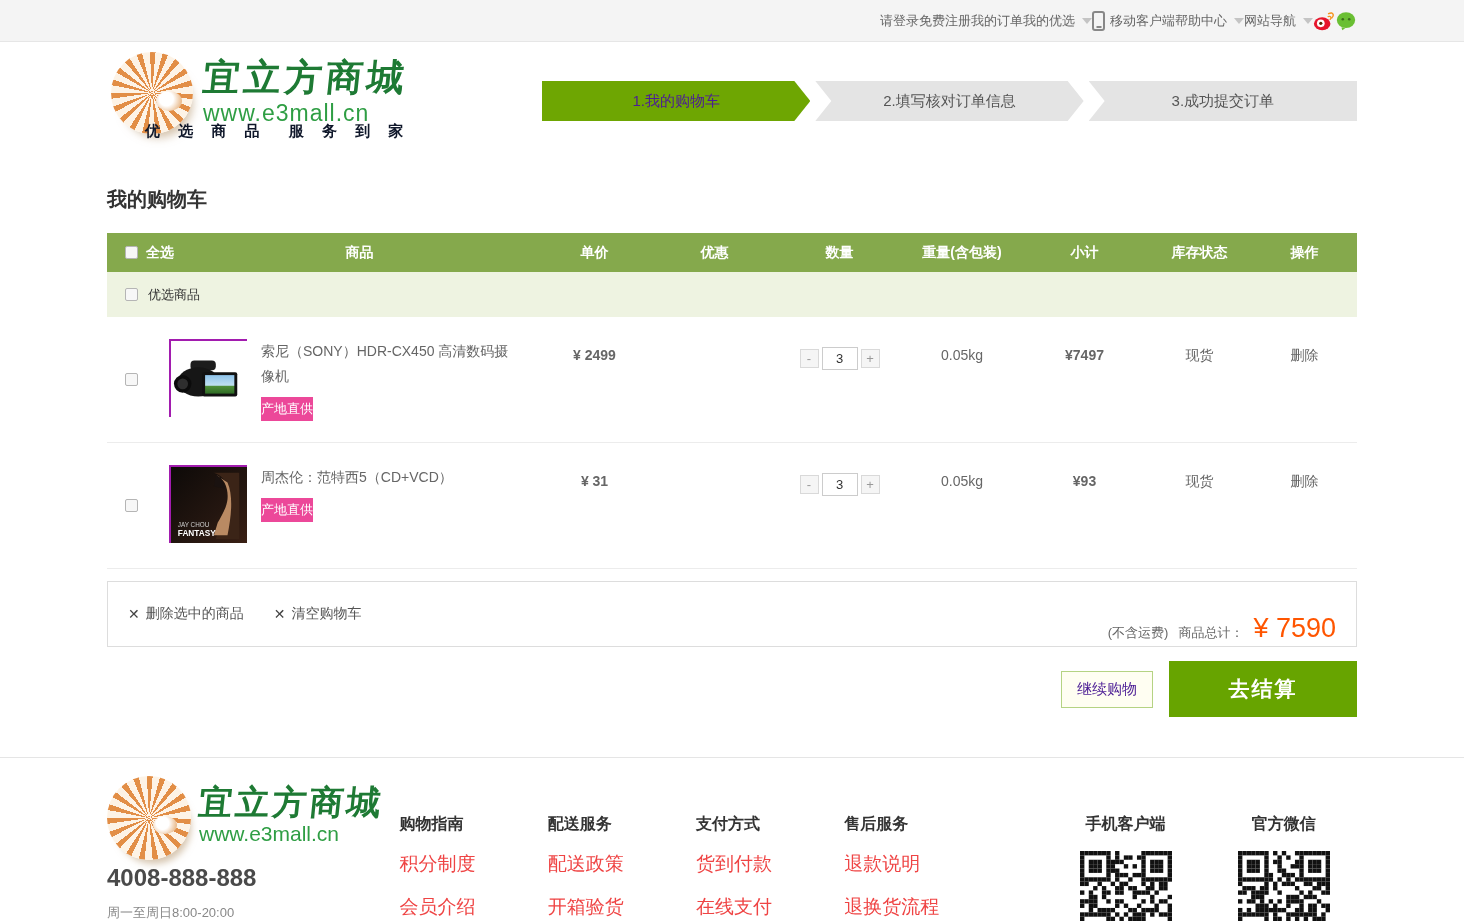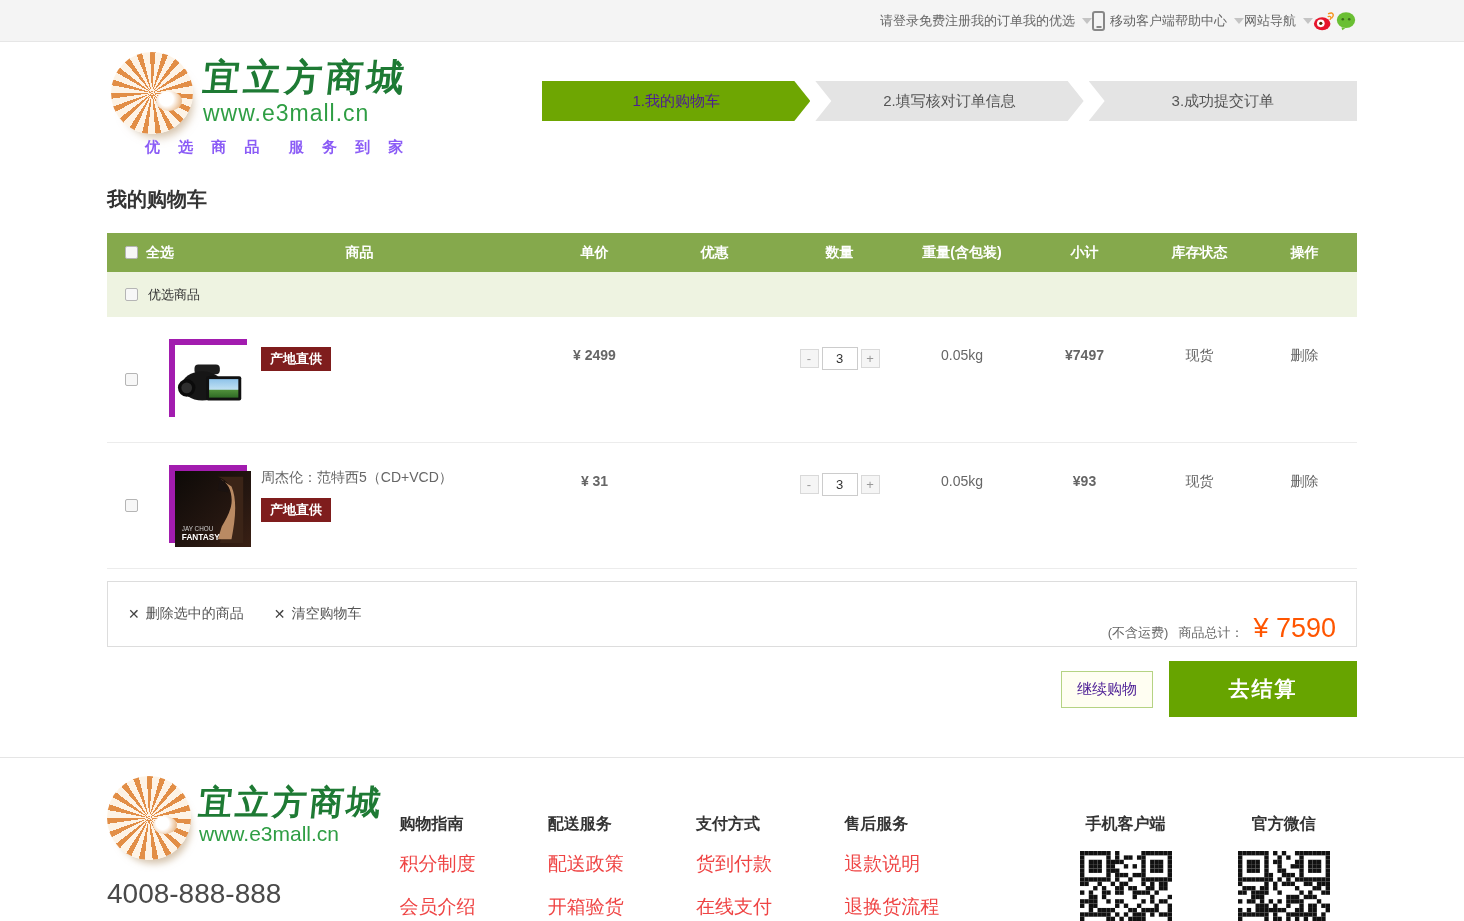--- a/index.html
+++ b/index.html
@@ -21,44 +21,44 @@
   .header .inner { height:130px; }
   .logo { position:absolute; left:4px; top:10px; display:flex; align-items:flex-start; cursor:pointer; }
   .shell { width:82px; height:82px; border-radius:50%;
     background:repeating-conic-gradient(from 15deg,#e28e46 0 8deg,#fdf3e6 8deg 19deg);
     box-shadow:6px 10px 8px -6px rgba(180,150,110,.55); position:relative; }
   .shell::after { content:""; position:absolute; left:55%; top:48%; width:26px; height:20px; border-radius:50%;
     background:radial-gradient(circle at 40% 40%, #fff 0 35%, #e8b888 80%, #d79a5c 100%); }
   .logo-text { margin-left:10px; padding-top:6px; }
   .logo-title { font-size:37px; line-height:40px; font-weight:bold; color:#1e7a34; transform:skewX(-6deg); letter-spacing:4px; font-family:"Liberation Serif","DejaVu Serif",serif; }
   .logo-domain { font-size:23px; color:#2f9e44; margin-top:2px; letter-spacing:1px; }
-  .slogan { position:absolute; left:38px; top:96px; font-size:15px; font-weight:bold; color:#8b5cf6; letter-spacing:7px; white-space:pre; }
+  .slogan { position:absolute; left:38px; top:80px; font-size:15px; font-weight:bold; color:#0f172a; letter-spacing:7px; white-space:pre; }
 
   .steps { position:absolute; right:0; top:39px; width:815px; height:40px; display:flex; gap:5px; }
   .step { flex:1; height:40px; line-height:40px; text-align:center; font-size:15px; color:#555; background:#e4e4e4; }
   .step.first { clip-path:polygon(0 0, calc(100% - 16px) 0, 100% 50%, calc(100% - 16px) 100%, 0 100%); }
   .step.mid   { clip-path:polygon(0 0, calc(100% - 16px) 0, 100% 50%, calc(100% - 16px) 100%, 0 100%, 16px 50%); }
   .step.last  { clip-path:polygon(0 0, 100% 0, 100% 100%, 0 100%, 16px 50%); }
   .step.active { background:#6ea602; color:#4c1d95; }
 
   
   .page-title { font-size:20px; font-weight:bold; color:#333; margin:14px 0 20px; }
   .cart-grid { display:grid; grid-template-columns:62px 1fr 115px 125px 125px 120px 125px 105px 105px; }
   .cart-head { background:#85a94c; height:39px; align-items:center; color:#fff; font-size:14px; font-weight:bold; }
   .cart-head .cell { text-align:center; }
   .cart-head .selectall { display:flex; align-items:center; gap:8px; padding-left:18px; text-align:left; }
   .cb { width:13px; height:13px; border:1px solid #b5b5b5; background:#f7f7f7; border-radius:2px; display:inline-block; cursor:pointer; flex:none; }
   .group-row { background:#eef3e1; height:45px; display:flex; align-items:center; gap:10px; padding-left:18px; font-size:13px; color:#333; }
   .cart-row { border-bottom:1px solid #ececec; height:126px; }
   .cart-row .cell { text-align:center; padding-top:30px; font-size:14px; color:#666; }
   .cart-row .cb-cell { padding-top:56px; text-align:left; padding-left:18px; }
   .prod-cell { display:flex; gap:14px; padding-top:22px !important; text-align:left !important; }
-  .prod-img { width:78px; height:78px; border:6px solid #a21caf; background:#e5e5e5; flex:none; }
+  .prod-img { width:78px; height:78px; border:2px solid #a21caf; background:#e5e5e5; flex:none; }
   .prod-title { font-size:14px; color:#666; line-height:25px; max-width:260px; }
-  .prod-tag { display:inline-block; margin-top:8px; background:#7f1d1d; color:#fff; font-size:13px; padding:3px 9px; cursor:pointer;font-weight:bold; }
+  .prod-tag { display:inline-block; margin-top:8px; background:#ec4899; color:#fff; font-size:13px; padding:3px 0; cursor:pointer; }
   .price { color:#333; font-weight:bold; }
   .subtotal { color:#ff4400; font-weight:bold; }
   .del-link { color:#666; cursor:pointer; text-decoration:none; }
   .stepper { display:inline-flex; align-items:center; }
   .step-btn { width:19px; height:19px; border:1px solid #d9d9d9; background:#f5f5f5; color:#999; font-size:13px; line-height:17px; text-align:center; cursor:pointer; }
   .step-val { width:36px; height:23px; border:1px solid #ccc; margin:0 3px; font-size:13px; color:#333; line-height:21px; text-align:center; background:#fff; }
 
   
   .summary { border:1px solid #ddd; background:#fff; height:66px; margin-top:12px; display:flex; align-items:center; justify-content:space-between; padding:0 20px; }
   .sum-left { display:flex; gap:30px; }
@@ -78,21 +78,21 @@
   .footer .inner { padding-top:18px; display:flex; }
   .f-left { width:300px; }
   .f-logo { display:flex; align-items:flex-start; }
   .f-shell { width:84px; height:84px; border-radius:50%;
     background:repeating-conic-gradient(from 15deg,#e28e46 0 8deg,#fdf3e6 8deg 19deg);
     box-shadow:5px 9px 7px -5px rgba(180,150,110,.55); position:relative; flex:none; }
   .f-shell::after { content:""; position:absolute; left:55%; top:48%; width:24px; height:18px; border-radius:50%;
     background:radial-gradient(circle at 40% 40%, #fff 0 35%, #e8b888 80%, #d79a5c 100%); }
   .f-logo-title { font-size:34px; line-height:38px; font-weight:bold; color:#1e7a34; transform:skewX(-6deg); letter-spacing:3px; margin-left:8px; padding-top:8px; font-family:"Liberation Serif","DejaVu Serif",serif; }
   .f-logo-domain { font-size:21px; color:#2f9e44; margin-left:8px; }
-  .f-phone { font-size:28px; font-weight:normal; color:#4a4a4a; margin-top:18px; }
+  .f-phone { font-size:24px; font-weight:bold; color:#4a4a4a; margin-top:4px; }
   .f-hours { font-size:13px; color:#888; margin-top:12px; }
   .f-col { width:152px; padding-top:38px; }
   .f-col-title { font-size:16px; font-weight:bold; color:#333; margin-bottom:16px; }
   .f-link { display:block; font-size:19px; color:#ef4444; text-decoration:none; margin-bottom:17px; cursor:pointer; }
   .f-qr { width:150px; padding-top:38px; text-align:center; }
   .f-qr-title { font-size:16px; font-weight:bold; color:#333; margin-bottom:16px; }
   .qr-box { width:92px; height:92px; margin:0 auto; background:#fff; }
 </style>
 </head>
 <body>
@@ -195,20 +195,21 @@
               <stop offset="0" stop-color="#8fc3ea"></stop>
                 <stop offset="0.55" stop-color="#bfe0f2"></stop>
                 <stop offset="0.6" stop-color="#4f8f3a"></stop>
                 <stop offset="1" stop-color="#2f6b25"></stop>
             </linearGradient>
           </defs>
           <rect x="35" y="35" width="30" height="19" fill="url(#scr)"></rect>
         </svg>
       </div>
       <div>
+        <div class="prod-title">索尼（SONY）HDR-CX450 高清数码摄像机</div>
         <span class="prod-tag">产地直供</span>
       </div>
     </div>
     <div class="cell price">¥ 2499</div>
     <div class="cell"></div>
     <div class="cell">
       <span class="stepper">
         <span class="step-btn">-</span>
         <span class="step-val">3</span>
         <span class="step-btn">+</span>

